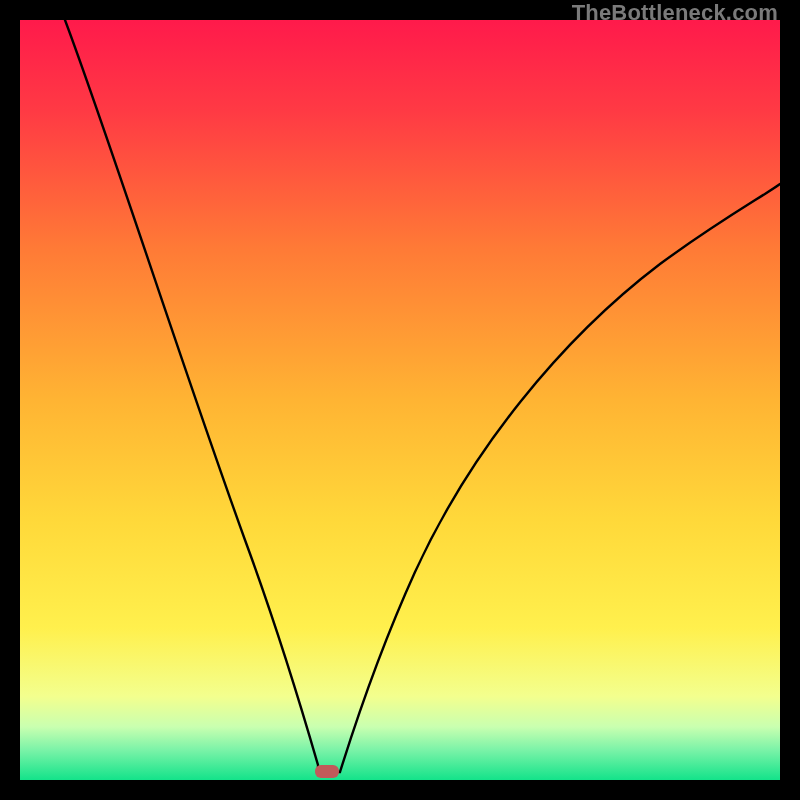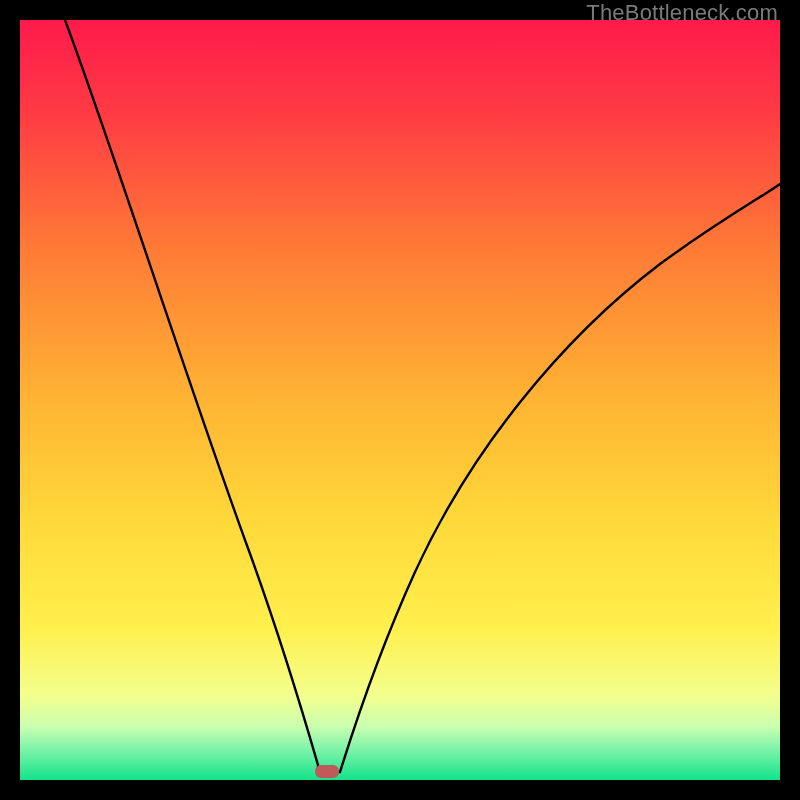--- a/index.html
+++ b/index.html
@@ -25,21 +25,21 @@
     top: 0;
     width: 760px;
     height: 760px;
   }
   .watermark {
     position: absolute;
     top: 0px;
     right: 22px;
     color: #7a7a7a;
     font-size: 22px;
-    font-weight: 400;
+    font-weight: 700;
     letter-spacing: 0.2px;
     user-select: none;
   }
   svg {
     display: block;
   }
 </style>
 </head>
 <body>
 

